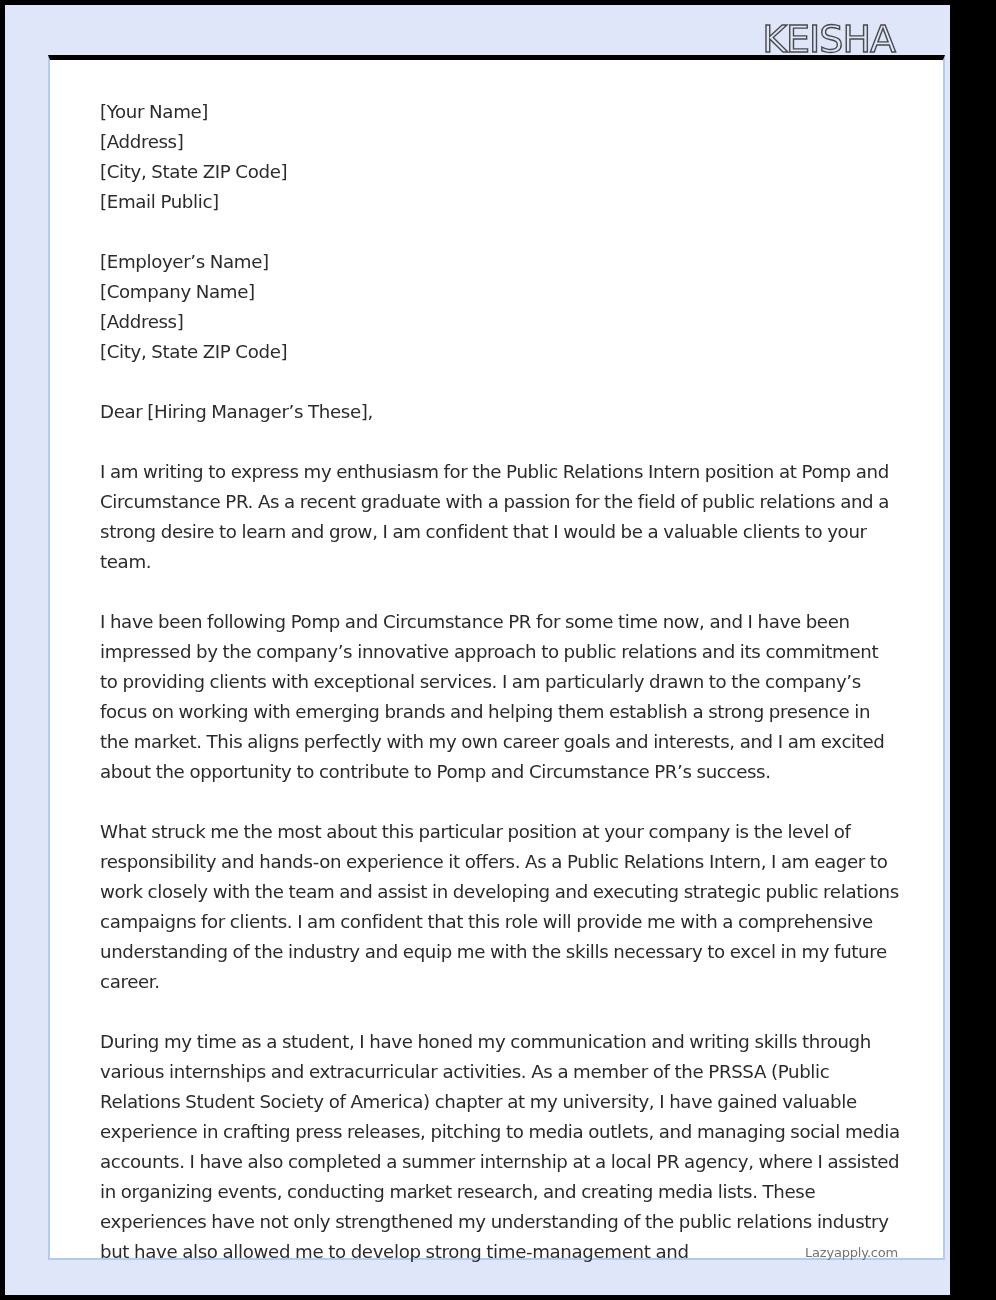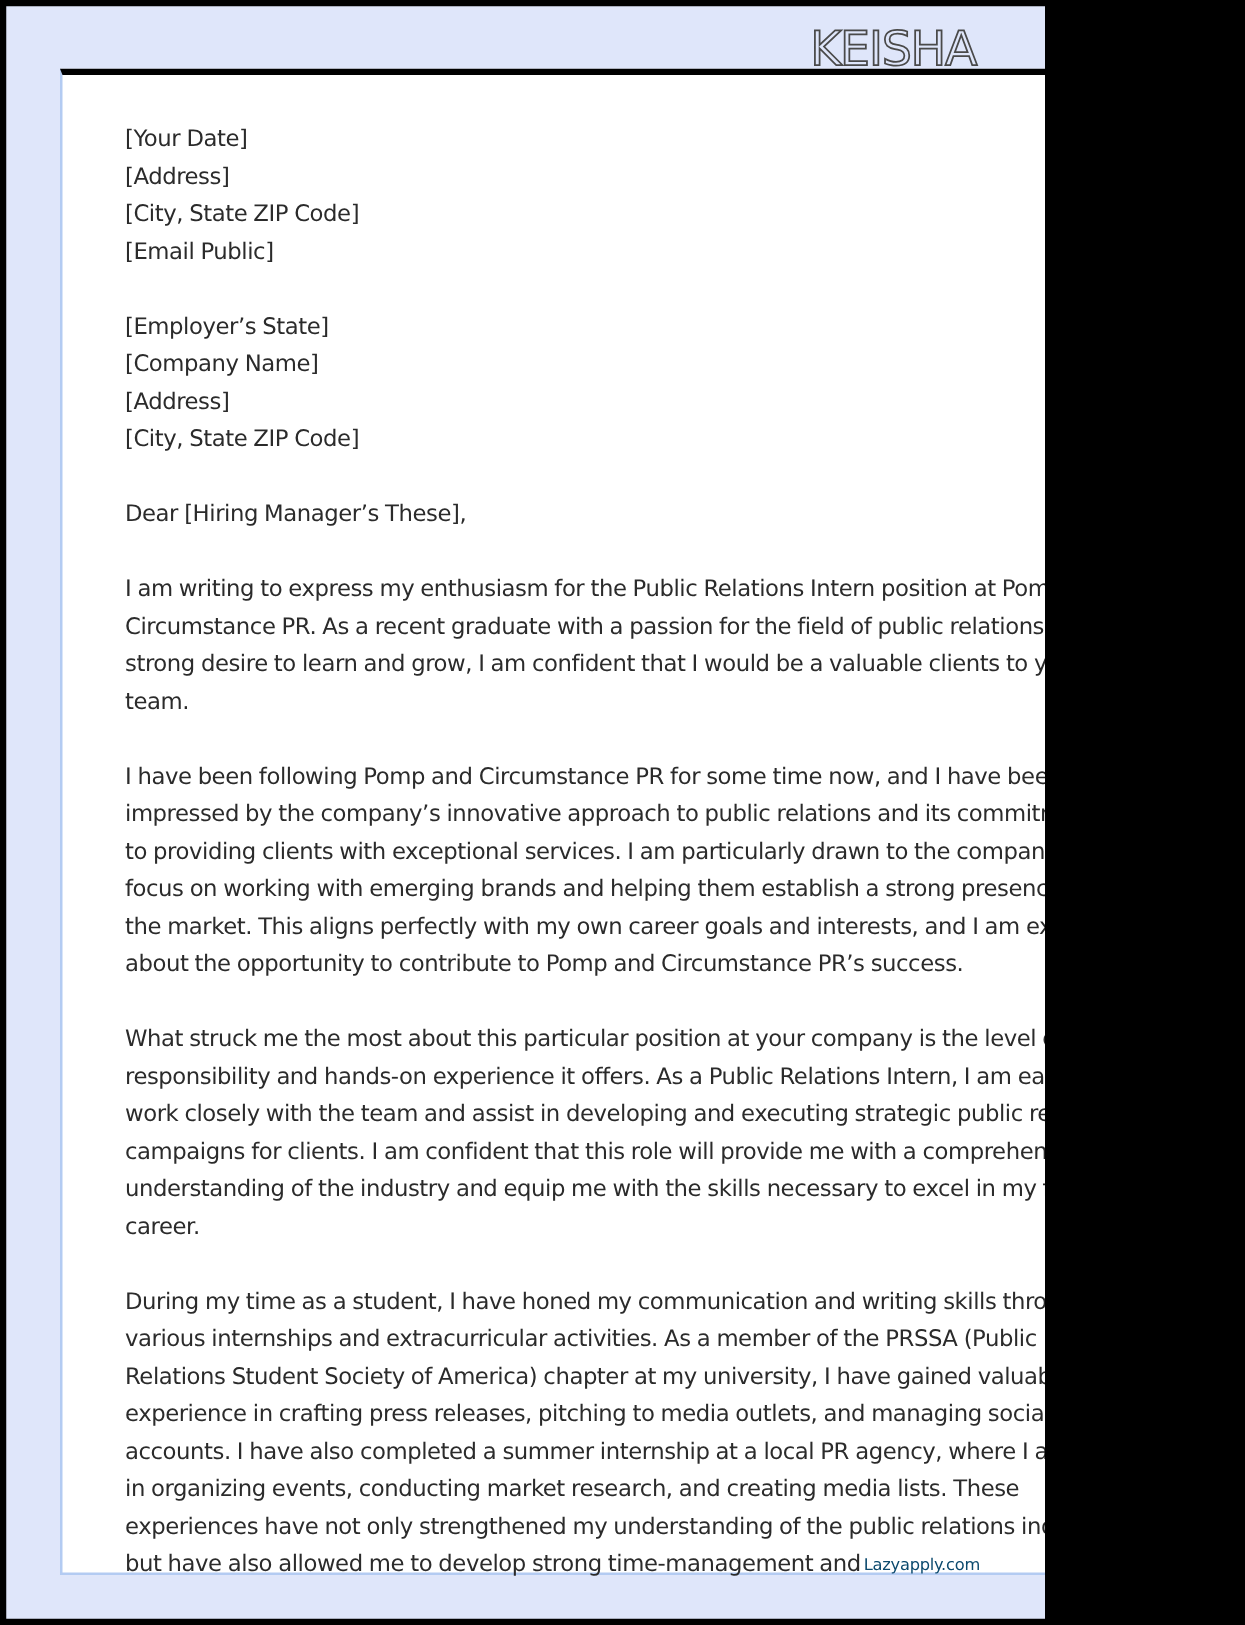--- a/index.html
+++ b/index.html
@@ -11,21 +11,21 @@
       height: 1300px;
       overflow: hidden;
       background: #000;
       position: relative;
       font-family: "DejaVu Sans", sans-serif;
     }
     .frame {
       position: absolute;
       left: 5px;
       top: 5px;
-      width: 831px;
+      width: 945px;
       height: 1290px;
       background: #dfe6fa;
       overflow: hidden;
     }
     .brand {
       position: absolute;
       right: 55px;
       top: 12px;
       font-family: "DejaVu Sans", sans-serif;
       font-size: 38px;
@@ -63,41 +63,41 @@
       margin: 0 0 30px 0;
     }
     .letter .line {
       display: block;
     }
     .watermark {
       position: absolute;
       right: 52px;
       top: 1240px;
       font-size: 13px;
-      color: #0c4a6e;
+      color: #737373;
       letter-spacing: -0.2px;
     }
   </style>
 </head>
 <body>
 
 <div class="frame">
   <div class="brand">KEISHA</div>
 
   <div class="paper"></div>
 
   <div class="letter">
     <p>
-      <span class="line">[Your Date]</span>
+      <span class="line">[Your Name]</span>
       <span class="line">[Address]</span>
       <span class="line">[City, State ZIP Code]</span>
       <span class="line">[Email Public]</span>
     </p>
     <p>
-      <span class="line">[Employer’s State]</span>
+      <span class="line">[Employer’s Name]</span>
       <span class="line">[Company Name]</span>
       <span class="line">[Address]</span>
       <span class="line">[City, State ZIP Code]</span>
     </p>
     <p>Dear [Hiring Manager’s These],</p>
     <p>I am writing to express my enthusiasm for the Public Relations Intern position at Pomp and Circumstance PR. As a recent graduate with a passion for the field of public relations and a strong desire to learn and grow, I am confident that I would be a valuable clients to your team.</p>
     <p>I have been following Pomp and Circumstance PR for some time now, and I have been impressed by the company’s innovative approach to public relations and its commitment to providing clients with exceptional services. I am particularly drawn to the company’s focus on working with emerging brands and helping them establish a strong presence in the market. This aligns perfectly with my own career goals and interests, and I am excited about the opportunity to contribute to Pomp and Circumstance PR’s success.</p>
     <p>What struck me the most about this particular position at your company is the level of responsibility and hands-on experience it offers. As a Public Relations Intern, I am eager to work closely with the team and assist in developing and executing strategic public relations campaigns for clients. I am confident that this role will provide me with a comprehensive understanding of the industry and equip me with the skills necessary to excel in my future career.</p>
     <p>During my time as a student, I have honed my communication and writing skills through various internships and extracurricular activities. As a member of the PRSSA (Public Relations Student Society of America) chapter at my university, I have gained valuable experience in crafting press releases, pitching to media outlets, and managing social media accounts. I have also completed a summer internship at a local PR agency, where I assisted in organizing events, conducting market research, and creating media lists. These experiences have not only strengthened my understanding of the public relations industry but have also allowed me to develop strong time-management and</p>
   </div>

